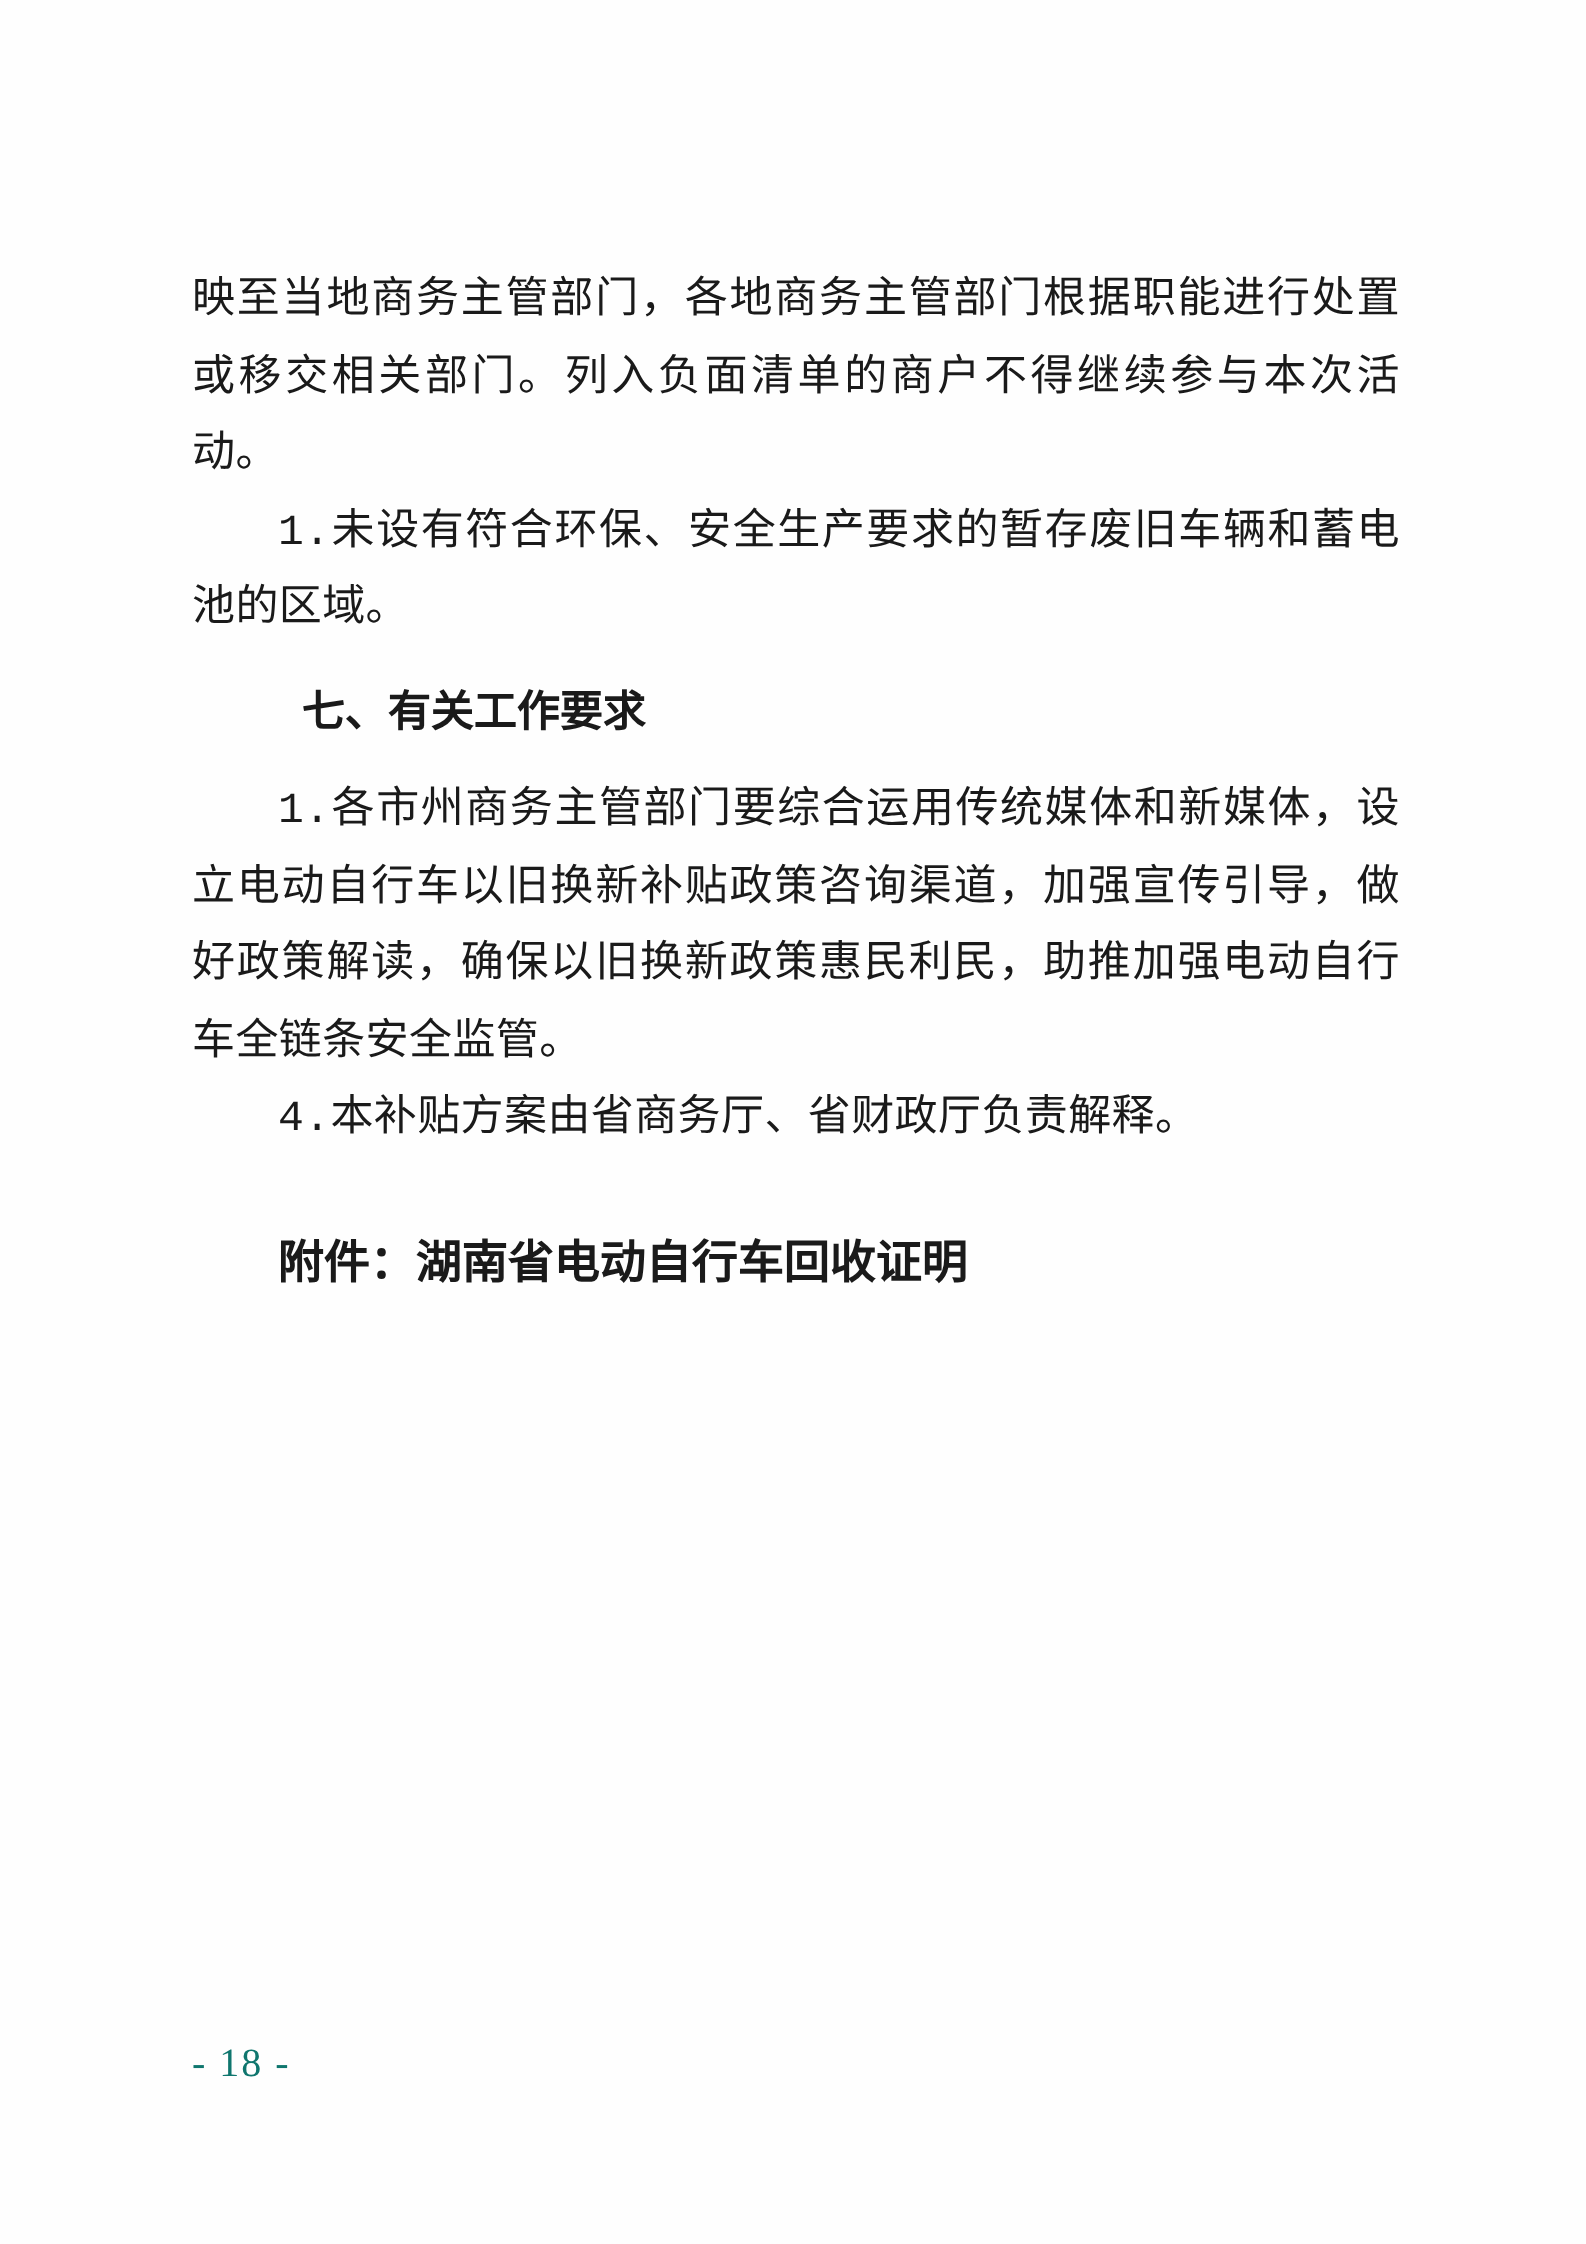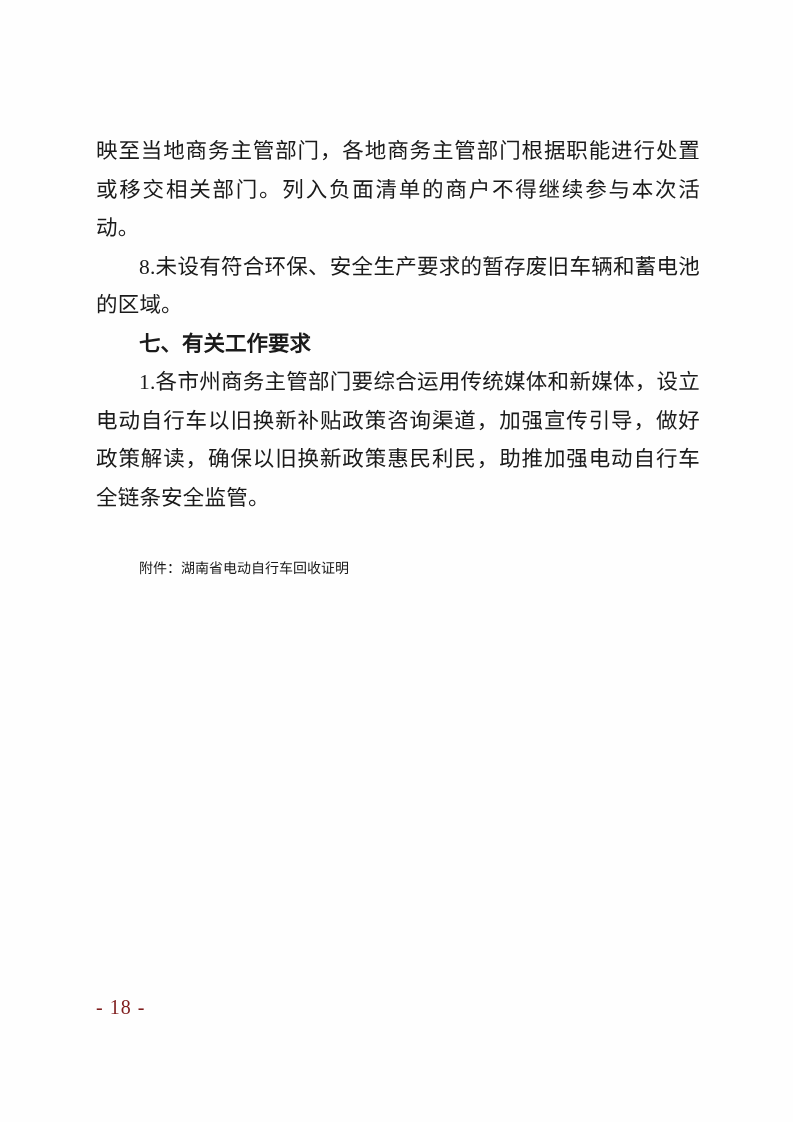--- a/index.html
+++ b/index.html
@@ -30,68 +30,71 @@
     width: 604px;
   }
   .para {
     font-size: 21.5px;
     line-height: 38.5px;
     letter-spacing: 0.2px;
     text-align: justify;
     text-justify: inter-ideograph;
     margin: 0 0 0 0;
     text-indent: 0;
+    font-family: Liberation Mono, monospace;
   }
   .indent {
     text-indent: 43px;
   }
   .heading {
     font-size: 21.5px;
     line-height: 38.5px;
     font-weight: bold;
     text-indent: 43px;
-    margin: 0;
+    margin: 12px;
   }
   .attachment {
-    font-size: 14px;
+    font-size: 23px;
     line-height: 38.5px;
     text-indent: 43px;
     margin: 0;
+    font-weight: bold;
   }
   .gap {
     height: 33px;
   }
   .page-number {
     position: absolute;
     left: 96px;
-    top: 996px;
+    top: 1021px;
     font-size: 20px;
     letter-spacing: 1px;
-    color: #7f1d1d;
+    color: #0f766e;
     font-family: "Liberation Serif", "DejaVu Serif", serif;
   }
 </style>
 </head>
 <body>
 
 <div class="page">
   <div class="content">
 
     <p class="para">映至当地商务主管部门，各地商务主管部门根据职能进行处置或移交相关部门。列入负面清单的商户不得继续参与本次活动。</p>
 
 
 
-    <p class="para indent">8.未设有符合环保、安全生产要求的暂存废旧车辆和蓄电池的区域。</p>
+    <p class="para indent">1.未设有符合环保、安全生产要求的暂存废旧车辆和蓄电池的区域。</p>
 
     <p class="heading">七、有关工作要求</p>
 
 
     <p class="para indent">1.各市州商务主管部门要综合运用传统媒体和新媒体，设立电动自行车以旧换新补贴政策咨询渠道，加强宣传引导，做好政策解读，确保以旧换新政策惠民利民，助推加强电动自行车全链条安全监管。</p>
 
 
+    <p class="para indent">4.本补贴方案由省商务厅、省财政厅负责解释。</p>
 
     <div class="gap"></div>
 
     <p class="attachment">附件：湖南省电动自行车回收证明</p>
 
   </div>
 
   <div class="page-number">- 18 -</div>
 </div>
 

